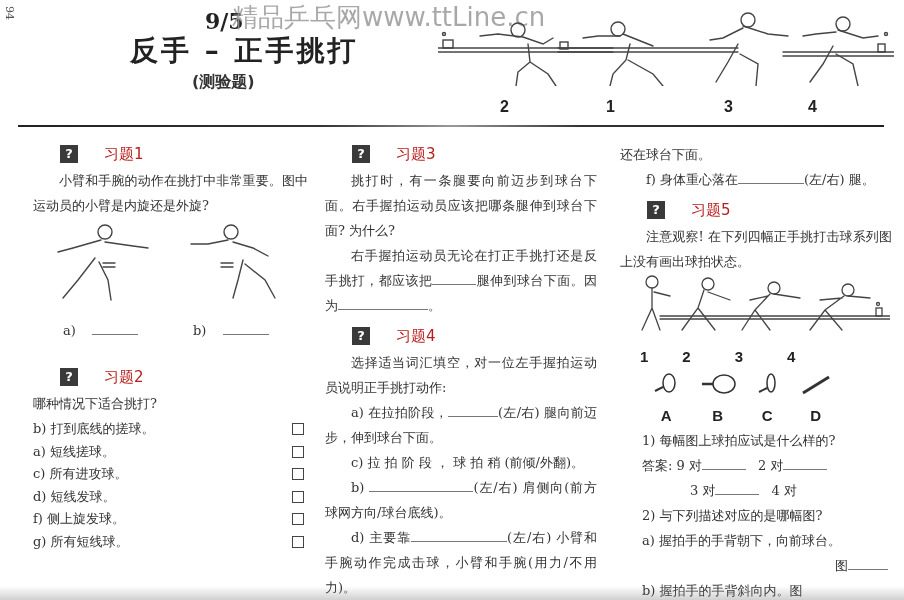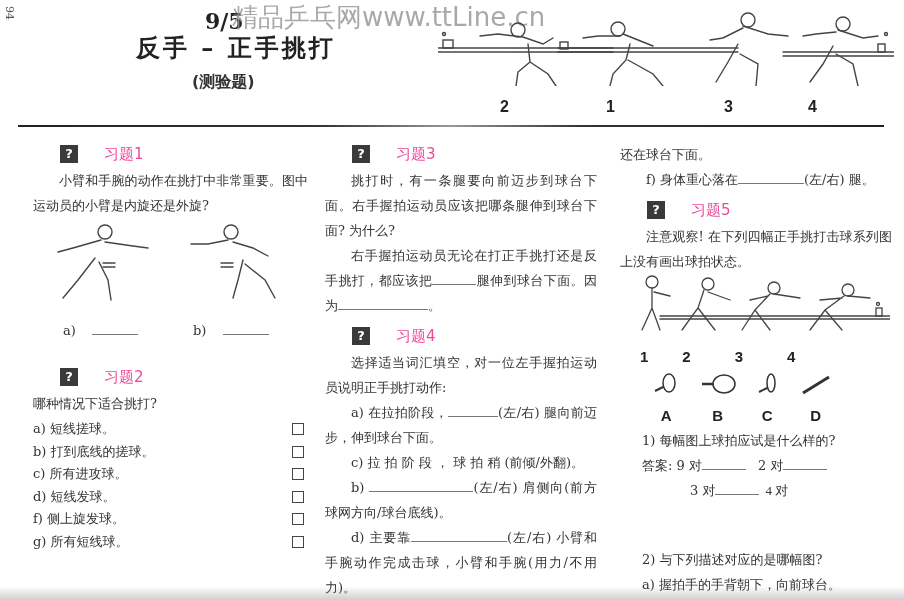--- a/index.html
+++ b/index.html
@@ -3,36 +3,36 @@
 <meta charset="utf-8">
 <style>
   * { box-sizing: border-box; margin: 0; padding: 0; }
   html, body { width: 904px; height: 600px; overflow: hidden; background: #fff; }
   body { position: relative; font-family: "DejaVu Serif", "Liberation Serif", serif; color: #333; }
 
   .page-number { position: absolute; left: 2px; top: 6px; font-size: 11px; color: #555; transform: rotate(90deg); transform-origin: left top; left: 16px; }
 
   .chapter-num { position: absolute; left: 205px; top: 8px; font-size: 22px; font-weight: bold; color: #222; font-family: "DejaVu Serif", serif; }
   .watermark { position: absolute; left: 232px; top: 0px; font-size: 26px; color: #9a9a9a; font-family: "DejaVu Sans", sans-serif; letter-spacing: 0px; white-space: nowrap; opacity: 0.85; }
-  .title { position: absolute; left: 136px; top: 32px; font-size: 24px; font-weight: bold; color: #222; letter-spacing: 3px; font-family: "DejaVu Serif", serif; }
+  .title { position: absolute; left: 130px; top: 32px; font-size: 28px; font-weight: bold; color: #222; letter-spacing: 3px; font-family: "DejaVu Serif", serif; }
   .subtitle { position: absolute; left: 192px; top: 72px; font-size: 16px; font-weight: bold; color: #333; font-family: "DejaVu Sans", sans-serif; }
 
   .header-figs { position: absolute; left: 438px; top: 4px; width: 456px; height: 100px; }
   .fig-label { position: absolute; font-family: "Liberation Sans", sans-serif; font-weight: bold; font-size: 16px; color: #222; }
 
   .rule { position: absolute; left: 18px; top: 125px; width: 866px; height: 2px; background: linear-gradient(90deg, #222 0%, #333 35%, #999 50%, #333 65%, #222 100%); }
 
   .col { position: absolute; top: 140px; font-size: 13px; line-height: 25px; color: #333; }
   .col1 { left: 33px; width: 275px; }
   .col2 { left: 325px; width: 272px; }
   .col3 { left: 620px; width: 272px; }
 
   .qhead { display: flex; align-items: center; height: 28px; margin-left: 27px; }
   .qicon { width: 18px; height: 18px; background: #3a3a3a; color: #fff; font-family: "DejaVu Sans", sans-serif; font-weight: bold; font-size: 13px; line-height: 18px; text-align: center; }
-  .qtitle { margin-left: 26px; font-family: "DejaVu Sans", sans-serif; font-size: 15px; color: #ec4899; }
+  .qtitle { margin-left: 26px; font-family: "DejaVu Sans", sans-serif; font-size: 15px; color: #b91c1c; }
 
   p { text-align: justify; }
   .indent { text-indent: 2em; }
   .blank { display: inline-block; border-bottom: 1px solid #777; height: 14px; vertical-align: baseline; }
 
   .options { list-style: none; margin-top: 2px; }
   .options li { display: flex; justify-content: space-between; height: 22.5px; line-height: 22.5px; padding-right: 4px; }
   .checkbox { width: 12px; height: 12px; border: 1px solid #444; margin-top: 5px; background: #fff; }
 
   .figs-row { position: relative; height: 100px; }
@@ -122,25 +122,25 @@
   </section>
 
   <section style="margin-top:20px;">
     <div class="qhead">
       <span class="qicon">?</span>
       <span class="qtitle">习题2</span>
     </div>
     <p>哪种情况下适合挑打?</p>
     <ul class="options">
       <li>
+          <span><span>b)</span> <span>打到底线的搓球。</span></span>
+          <span class="checkbox"></span>
+        </li>
+      <li>
           <span><span>a)</span> <span>短线搓球。</span></span>
-          <span class="checkbox"></span>
-        </li>
-      <li>
-          <span><span>b)</span> <span>打到底线的搓球。</span></span>
           <span class="checkbox"></span>
         </li>
       <li>
           <span><span>c)</span> <span>所有进攻球。</span></span>
           <span class="checkbox"></span>
         </li>
       <li>
           <span><span>d)</span> <span>短线发球。</span></span>
           <span class="checkbox"></span>
         </li>
@@ -244,22 +244,22 @@
       </div>
     </div>
     <p style="margin-left:22px; margin-top:0;">1) 每幅图上球拍应试是什么样的?</p>
     <p style="margin-left:22px;">
       <span>答案:</span>
       <span>9 对</span><span class="blank" style="width:44px;"></span>
       <span style="margin-left:8px;">2 对</span><span class="blank" style="width:44px;"></span>
     </p>
     <p style="margin-left:70px;">
       <span>3 对</span><span class="blank" style="width:44px;"></span>
-      <span style="margin-left:2px;font-family:Liberation Serif, serif;">4 对</span>
+      <span style="margin-left:8px;">4 对</span>
     </p>
-    <p style="margin-left:22px;margin-top:44px;">2) 与下列描述对应的是哪幅图?</p>
+    <p style="margin-left:22px;">2) 与下列描述对应的是哪幅图?</p>
     <p style="margin-left:22px;">a) 握拍手的手背朝下，向前球台。</p>
     <p style="text-align:right; padding-right:4px;"><span>图</span><span class="blank" style="width:40px;"></span></p>
     <p style="margin-left:22px;">b) 握拍手的手背斜向内。图</p>
   </section>
 </div>
 
 <div style="position:absolute; left:0; bottom:0; width:904px; height:14px; background:linear-gradient(180deg, rgba(255,255,255,0) 0%, rgba(120,120,120,0.35) 100%);"></div>
 
 </body></html>

